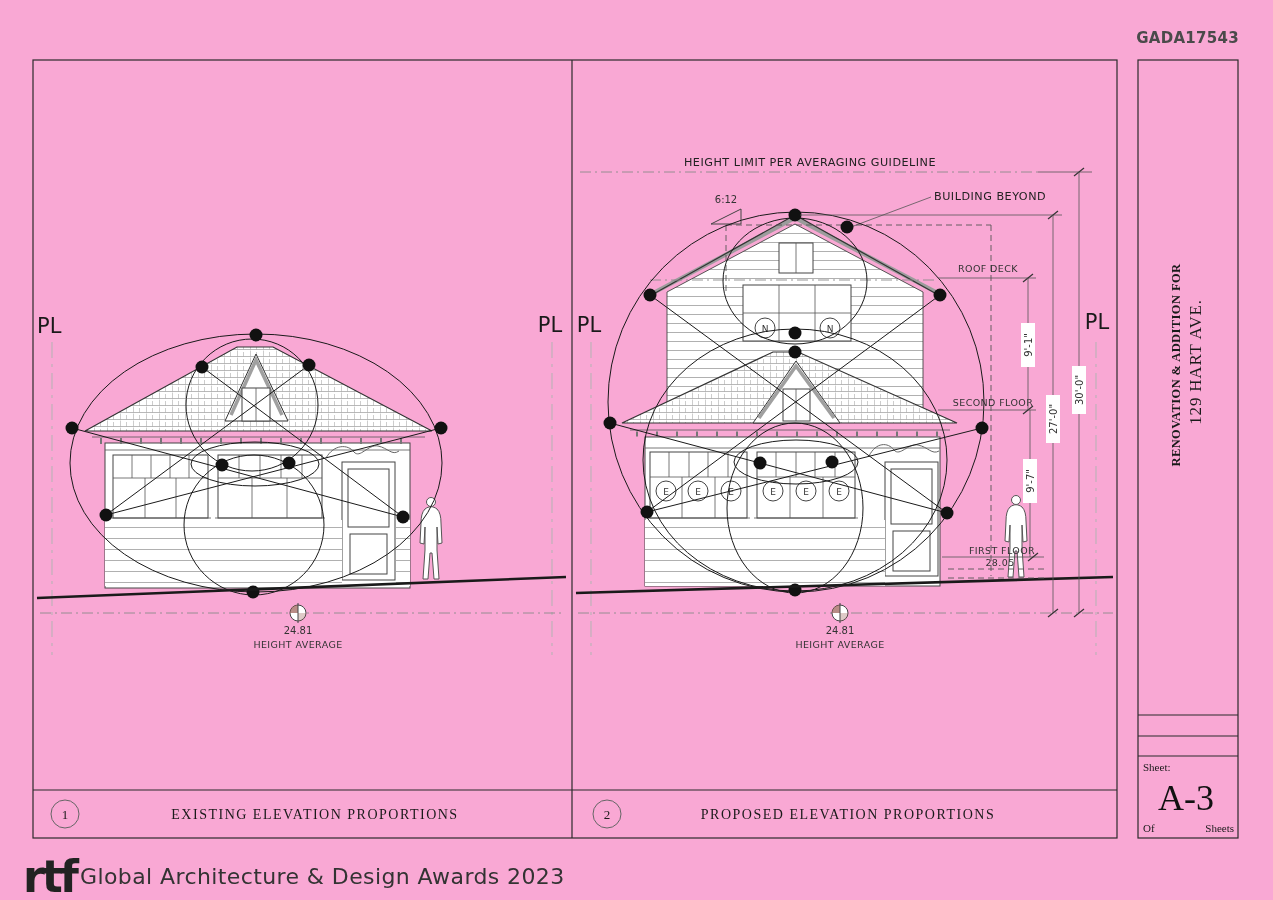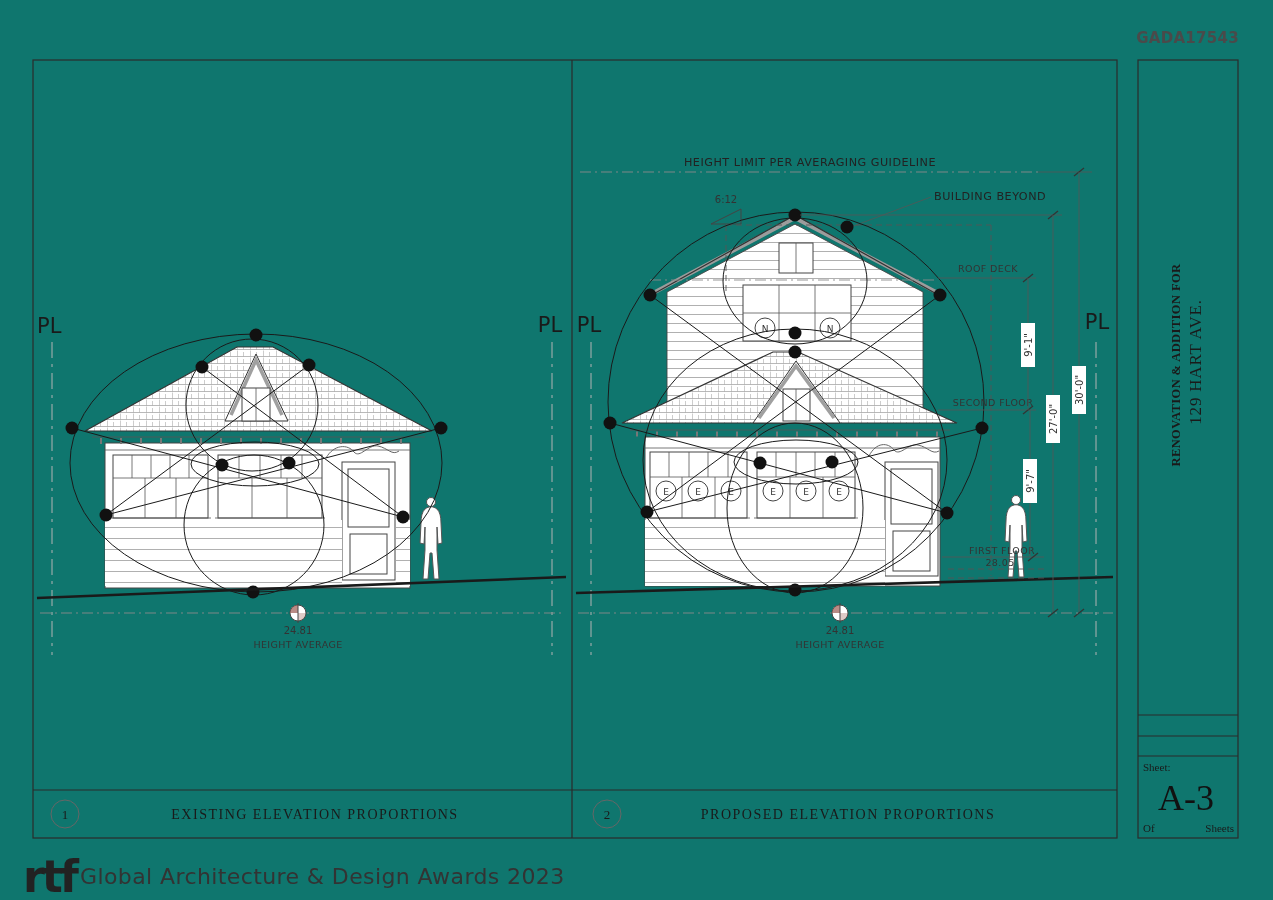--- a/index.html
+++ b/index.html
@@ -1,16 +1,16 @@
 <!DOCTYPE html>
 <html><head>
 <meta charset="utf-8">
 <style>
   html,body{margin:0;padding:0;background:#fff;}
-  .page{position:relative;width:1273px;height:900px;background:#0f766e;overflow:hidden;
+  .page{position:relative;width:1273px;height:900px;background:#f9a8d4;overflow:hidden;
         font-family:"DejaVu Sans",sans-serif;}
   svg{position:absolute;left:0;top:0;}
   text{fill:#2d2d2d;}
   .lbl{font-family:"DejaVu Sans",sans-serif;font-size:10px;fill:#333;}
   .lbl-sm{font-family:"DejaVu Sans",sans-serif;font-size:9.5px;fill:#333;letter-spacing:.4px;}
   .limit{font-family:"DejaVu Sans",sans-serif;font-size:11.2px;fill:#222;letter-spacing:.5px;}
   .dim{font-family:"DejaVu Sans",sans-serif;font-size:10px;fill:#333;}
   .pl{font-family:"DejaVu Sans",sans-serif;font-size:21px;fill:#1a1a1a;}
   .ptitle{font-family:"Liberation Serif",serif;font-size:14px;letter-spacing:1.5px;fill:#1a1a1a;}
   .pnum{font-family:"Liberation Serif",serif;font-size:13px;fill:#1a1a1a;}

